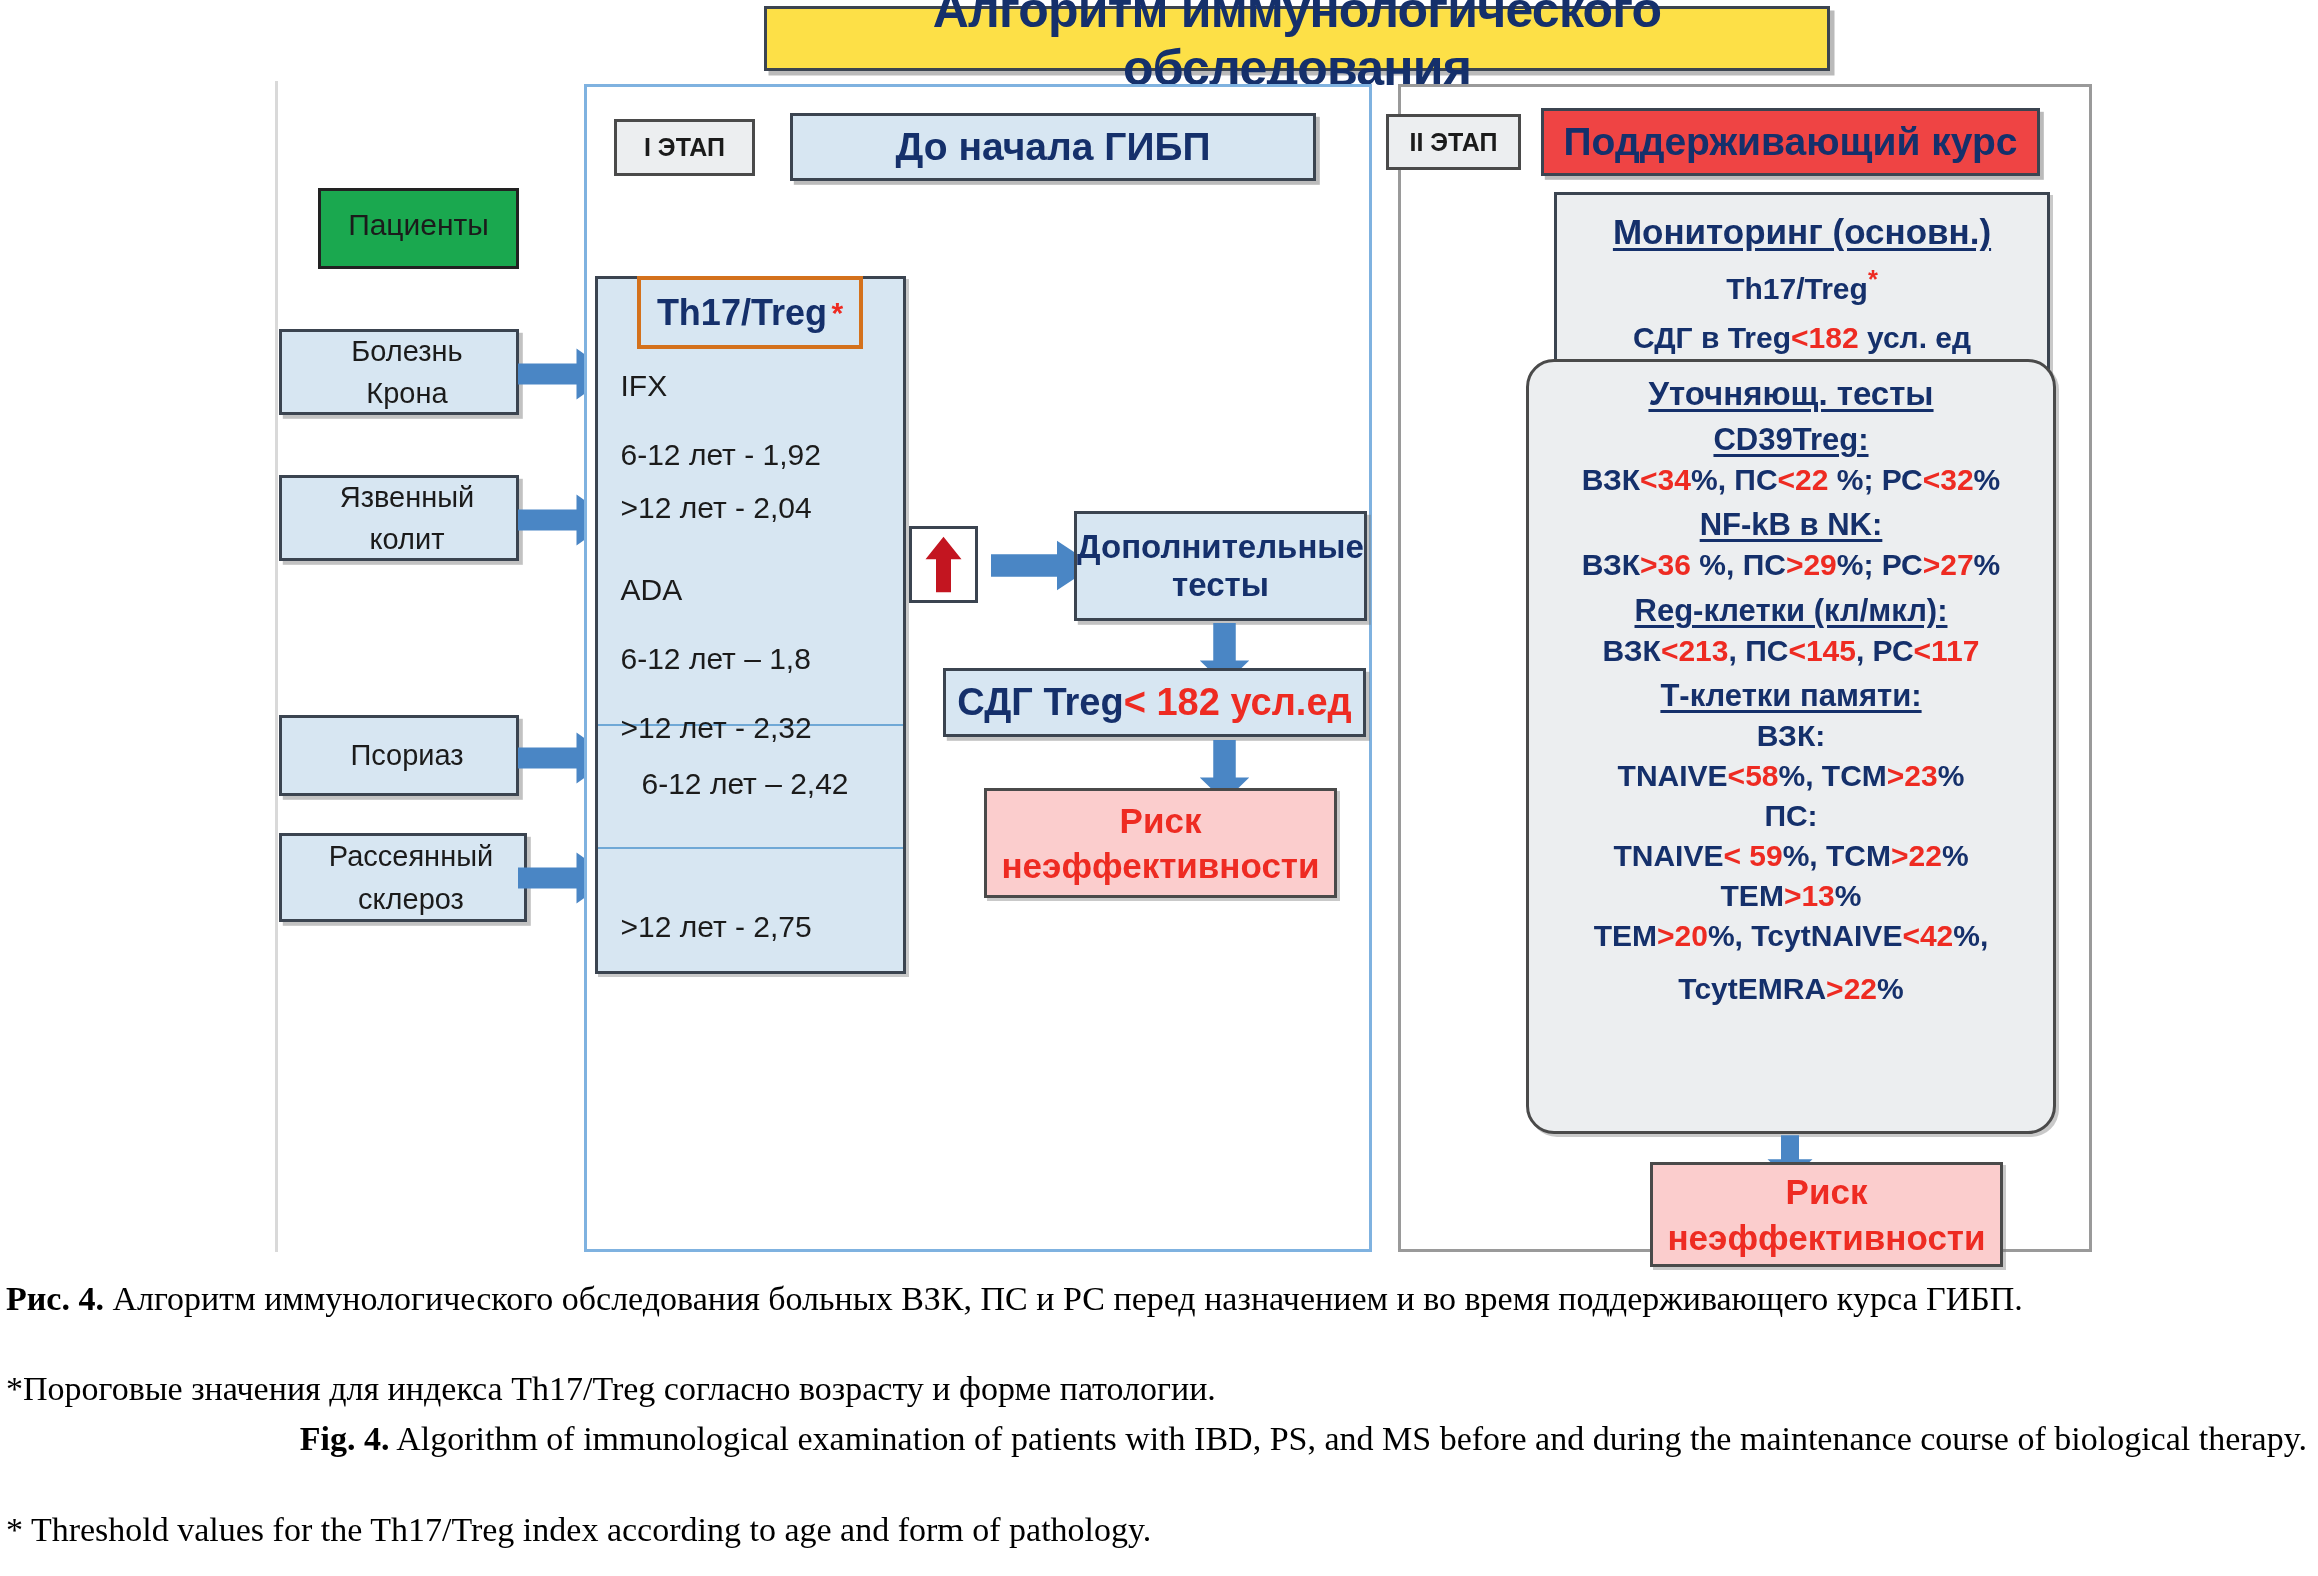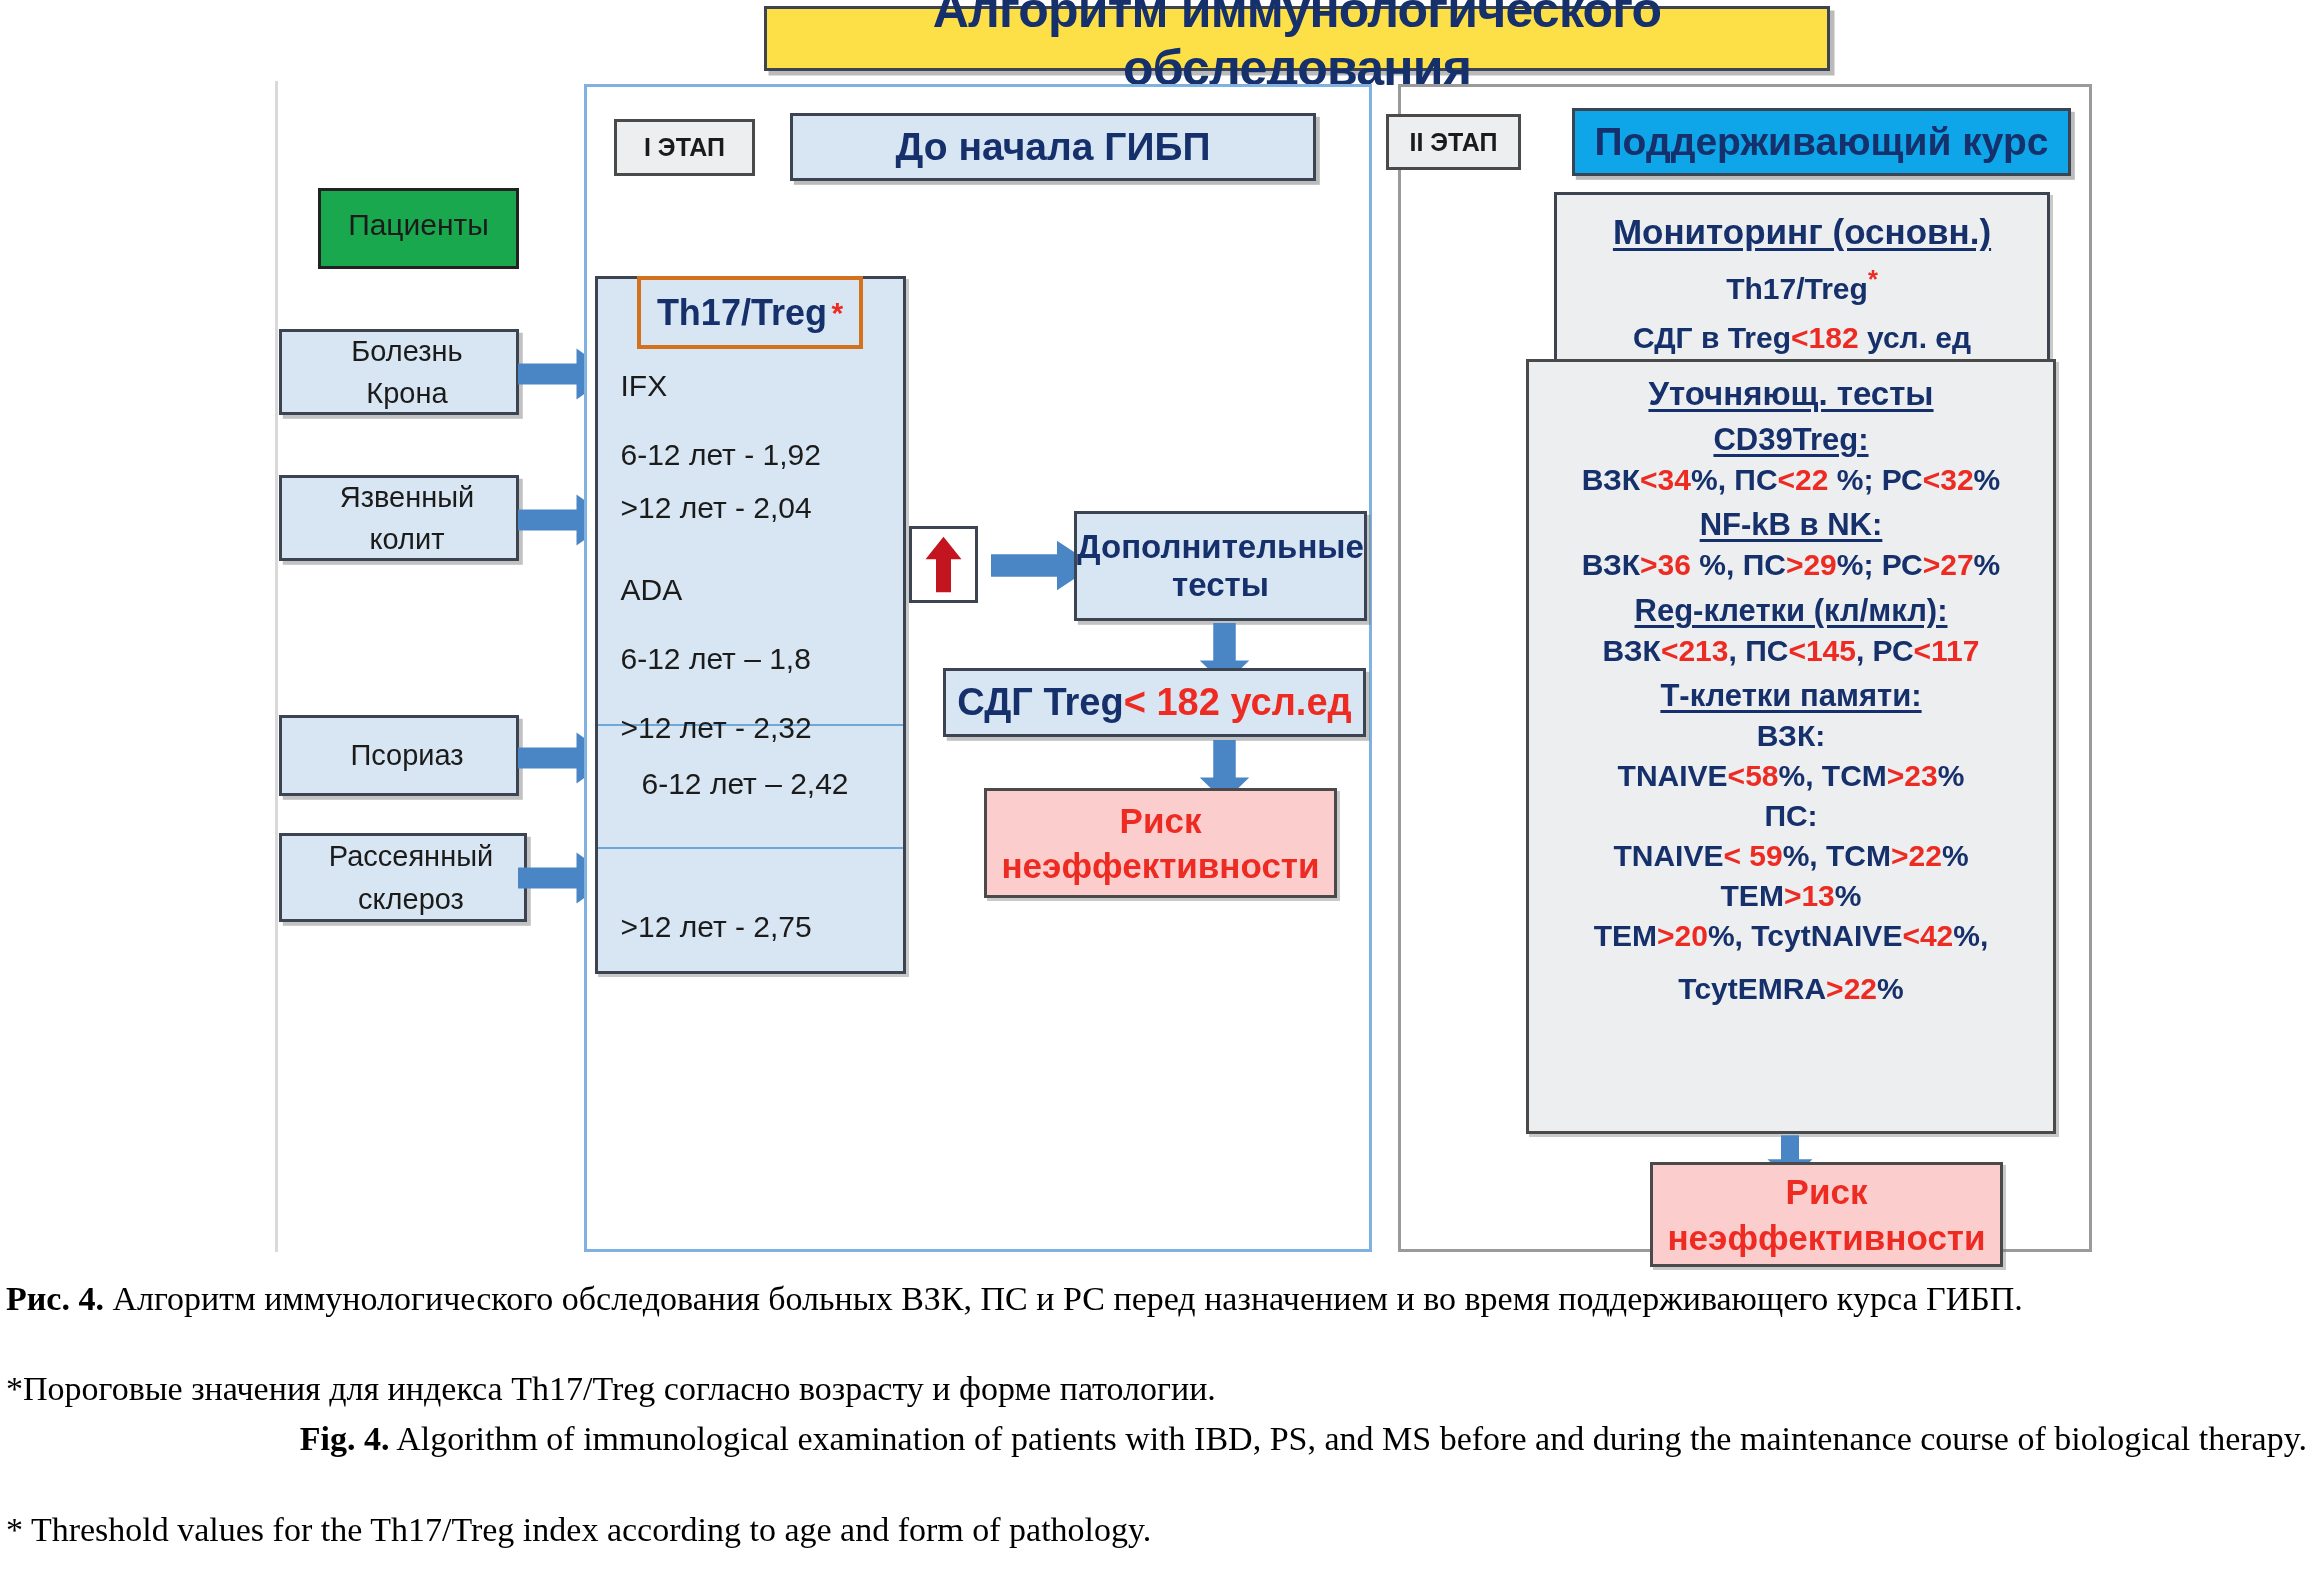--- a/index.html
+++ b/index.html
@@ -27,23 +27,23 @@
   .panel-stage1{border:3px solid #7fb2e0;background:#ffffff;}
   .panel-stage2{border:3px solid #9a9a9a;background:#ffffff;}
 
   .stage-tag{border:3.8px solid #4a4a4a;background:#eceef0;
              color:#1b1b1b;font-weight:bold;font-size:25px;
              letter-spacing:0px;}
 
   .hdr-blue{border:3.8px solid #3b4450;background:#d7e6f2;
             color:#15306b;font-weight:bold;font-size:39px;
             box-shadow:3.8px 3.8px 0 rgba(120,120,120,.5);}
-  .hdr-gray{border:3.8px solid #3b4450;background:#0ea5e9;
+  .hdr-gray{border:3.8px solid #3b4450;background:#ef4444;
             color:#15306b;font-weight:bold;font-size:39px;
-            box-shadow:3.8px 3.8px 0 rgba(120,120,120,.5);margin-left:31px;}
+            box-shadow:3.8px 3.8px 0 rgba(120,120,120,.5);}
 
   .left-rule{background:#d9d9d9;}
 
   
   .dbox{font-size:29px;color:#1b1b1b;line-height:1.45;
         flex-direction:column;padding-left:16px;}
   .gbox{background:#1aa84f;border:3.8px solid #222;font-size:30px;
         align-items:flex-start;padding-top:16.5px;}
 
   
@@ -204,21 +204,21 @@
 <div class="abs mon-box" style="left:1554px;top:192px;width:496px;height:183px;">
   <div class="tline hdr" style="margin-top:18px;font-size:35px;">Мониторинг (основн.)</div>
   <div class="tline" style="margin-top:15px;">
     <span>Th17/Treg</span><sup class="red" style="font-size:25.5px;">*</sup>
   </div>
   <div class="tline" style="margin-top:16.5px;">
     <span>СДГ в Treg</span><span class="red">&lt;182</span><span> усл. ед</span>
   </div>
 </div>
 
-<div class="abs test-box" style="left:1526px;top:359px;width:530px;height:775px;padding-top:13.5px;">
+<div class="abs test-box" style="left:1526px;top:359px;width:530px;height:775px;padding-top:13.5px;border-radius:28px;">
   <div class="tline hdr" style="font-size:33px;">Уточняющ. тесты</div>
   <div id="groups-host">
       <div class="tline hdr" style="margin-top: 12px;">CD39Treg:</div>
       <div class="tline" style="margin-top: 7.5px;"><span class="navy">ВЗК</span><span class="red">&lt;34</span><span class="navy">%, </span><span class="navy">ПС</span><span class="red">&lt;22</span><span class="navy"> %; </span><span class="navy">РС</span><span class="red">&lt;32</span><span class="navy">%</span></div>
       <div class="tline hdr" style="margin-top: 12px;">NF-kB в NK:</div>
       <div class="tline" style="margin-top: 7.5px;"><span class="navy">ВЗК</span><span class="red">&gt;36</span><span class="navy"> %, </span><span class="navy">ПС</span><span class="red">&gt;29</span><span class="navy">%; </span><span class="navy">РС</span><span class="red">&gt;27</span><span class="navy">%</span></div>
       <div class="tline hdr" style="margin-top: 12px;">Reg-клетки (кл/мкл):</div>
       <div class="tline" style="margin-top: 7.5px;"><span class="navy">ВЗК</span><span class="red">&lt;213</span><span class="navy">, ПС</span><span class="red">&lt;145</span><span class="navy">, РС</span><span class="red">&lt;117</span></div>
       <div class="tline hdr" style="margin-top: 12px;">Т-клетки памяти:</div>
       <div class="tline" style="margin-top: 7.5px;"><span class="navy">ВЗК:</span></div>

